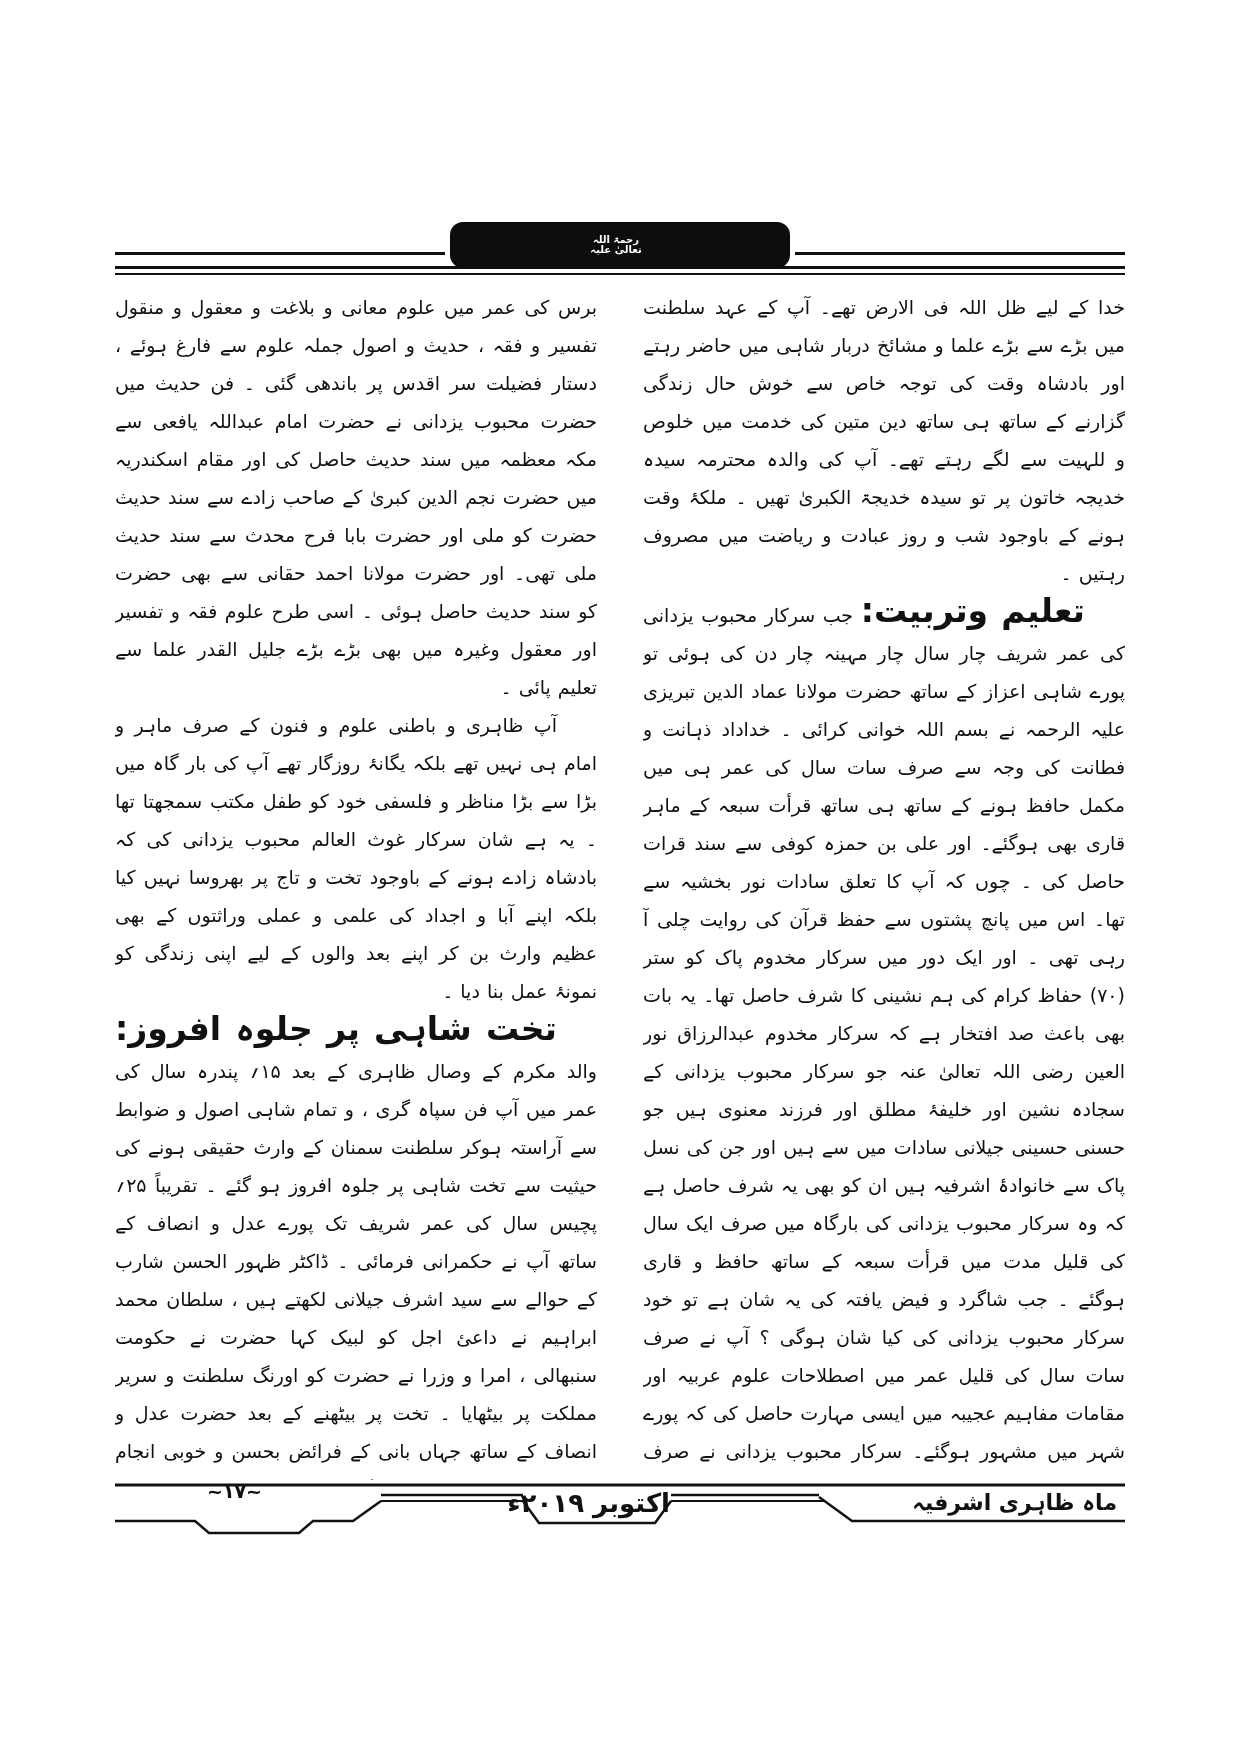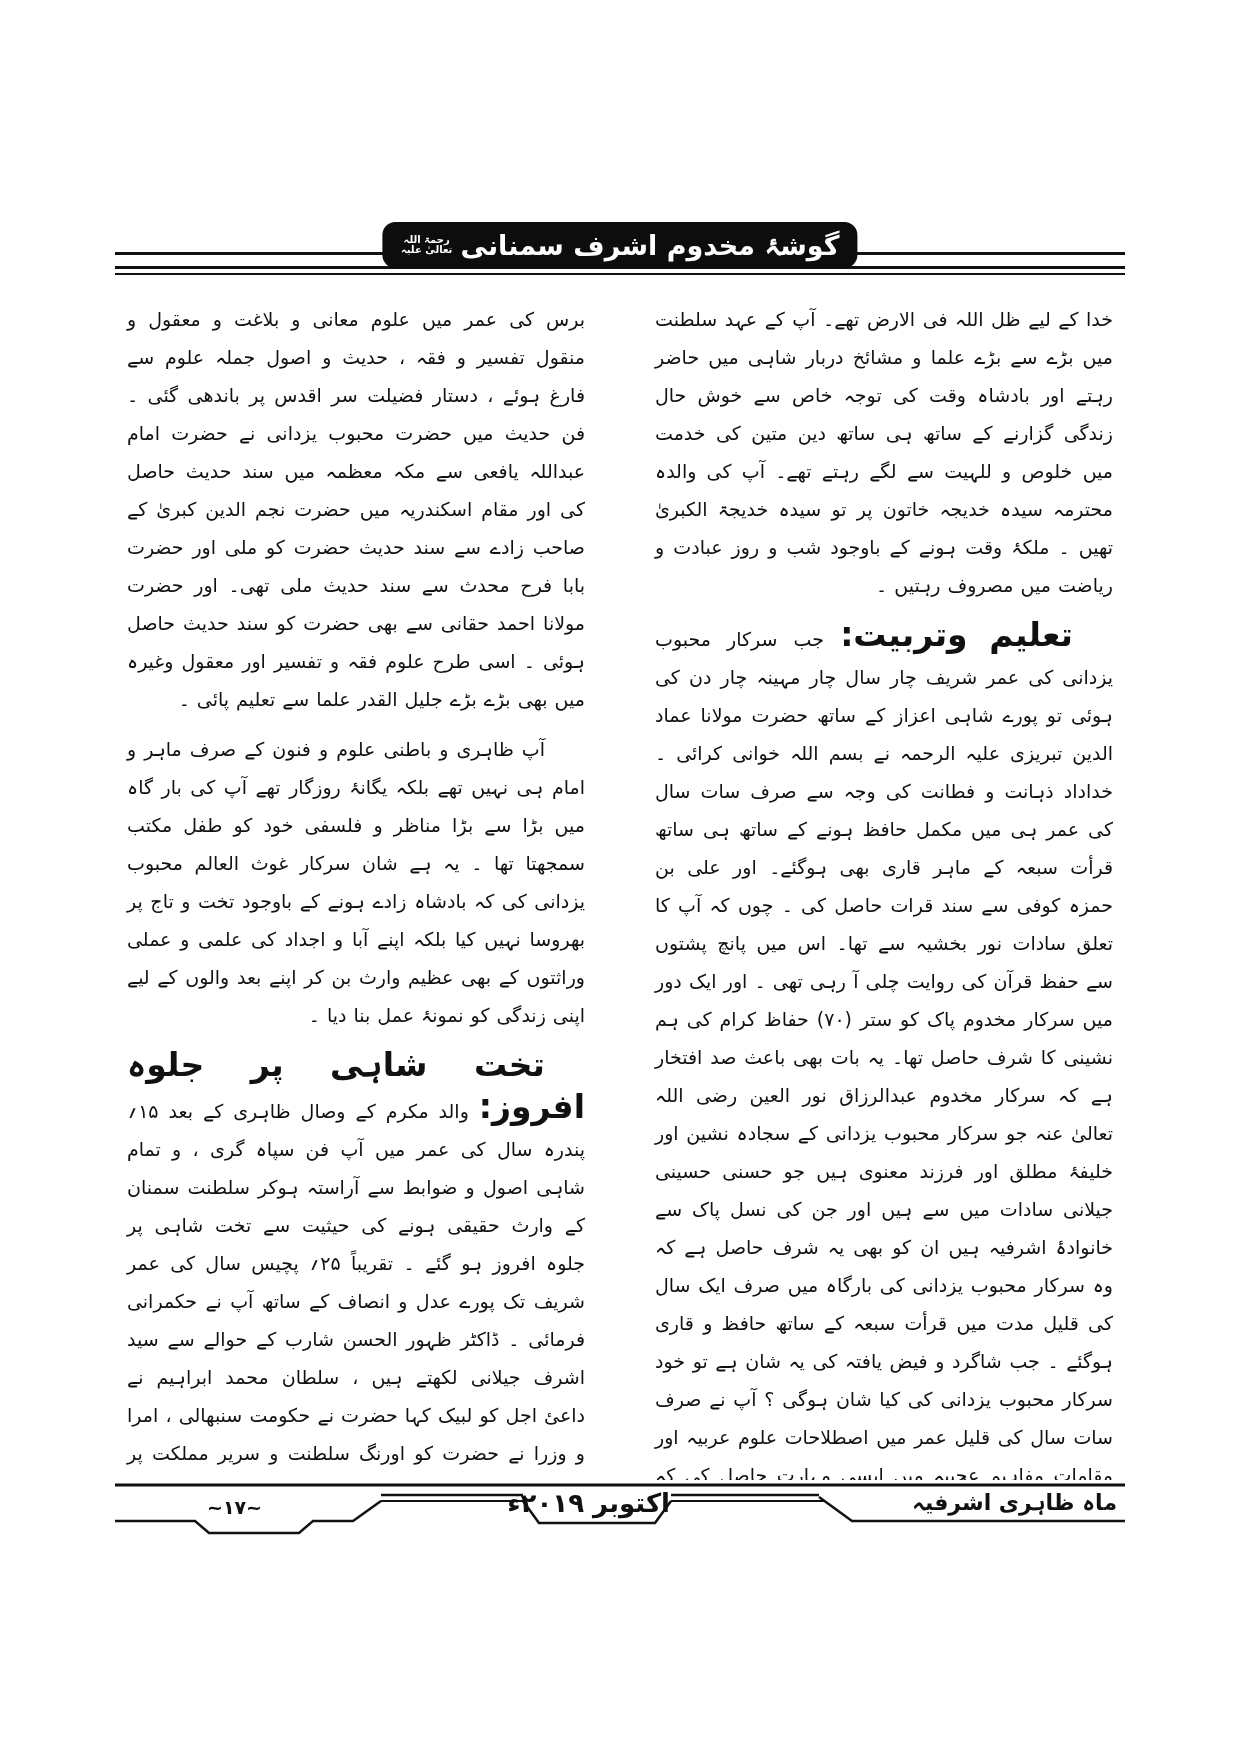--- a/index.html
+++ b/index.html
@@ -37,48 +37,47 @@
   .side-rule.right{right:0;width:330px;}
   .under-rule-1{position:absolute;top:44px;left:0;right:0;height:3px;background:#111;}
   .under-rule-2{position:absolute;top:51px;left:0;right:0;height:2px;background:#111;}
   
   .body-area{
     position:absolute;top:288px;right:115px;left:115px;height:1192px;
     display:flex;flex-direction:row;gap:46px;overflow:hidden;
   }
   .col{width:482px;flex:0 0 482px;overflow:hidden;height:100%;}
   .para{
-    margin:12px;padding:0;
+    margin:0;padding:0;
     font-size:19px;line-height:38px;
     text-align:justify;
     word-spacing:1px;
   }
   .para.indent{text-indent:40px;}
   .inline-heading{
     font-weight:bold;font-size:33px;
     letter-spacing:0;
   }
   
   .footer{position:absolute;top:1480px;right:115px;left:115px;height:62px;}
   .footer svg{position:absolute;top:0;left:0;}
   .footer-text{position:absolute;white-space:nowrap;color:#111;}
   .footer-name{top:10px;right:8px;font-size:22px;font-weight:bold;}
   .footer-date{top:8px;right:455px;font-size:26px;font-weight:bold;}
-  .footer-page{top:16px;left:92px;font-size:19px;font-weight:bold;direction:ltr;}
+  .footer-page{top:0;left:92px;font-size:19px;font-weight:bold;direction:ltr;}
 </style>
 </head>
 <body>
 
 <div class="page">
 
   <div class="header">
     <div class="side-rule left"></div>
     <div class="side-rule right"></div>
     <div class="banner">
-      <span class="banner-title">گوشۂ مخدوم اشرف سمنانی</span>
       <span class="banner-honorific">رحمۃ اللہ تعالیٰ علیہ</span>
     </div>
     <div class="under-rule-1"></div>
     <div class="under-rule-2"></div>
   </div>
 
   <div class="body-area">
     <div class="col" id="col-right">
         <p class="para"><span>خدا کے لیے ظل اللہ فی الارض تھے۔ آپ کے عہد سلطنت میں بڑے سے بڑے علما و مشائخ دربار شاہی میں حاضر رہتے اور بادشاہ وقت کی توجہ خاص سے خوش حال زندگی گزارنے کے ساتھ ہی ساتھ دین متین کی خدمت میں خلوص و للہیت سے لگے رہتے تھے۔ آپ کی والدہ محترمہ سیدہ خدیجہ خاتون پر تو سیدہ خدیجۃ الکبریٰ تھیں ۔ ملکۂ وقت ہونے کے باوجود شب و روز عبادت و ریاضت میں مصروف رہتیں ۔</span></p>
         <p class="para indent"><b class="inline-heading">تعلیم وتربیت:</b> <span>جب سرکار محبوب یزدانی کی عمر شریف چار سال چار مہینہ چار دن کی ہوئی تو پورے شاہی اعزاز کے ساتھ حضرت مولانا عماد الدین تبریزی علیہ الرحمہ نے بسم اللہ خوانی کرائی ۔ خداداد ذہانت و فطانت کی وجہ سے صرف سات سال کی عمر ہی میں مکمل حافظ ہونے کے ساتھ ہی ساتھ قرأت سبعہ کے ماہر قاری بھی ہوگئے۔ اور علی بن حمزہ کوفی سے سند قرات حاصل کی ۔ چوں کہ آپ کا تعلق سادات نور بخشیہ سے تھا۔ اس میں پانچ پشتوں سے حفظ قرآن کی روایت چلی آ رہی تھی ۔ اور ایک دور میں سرکار مخدوم پاک کو ستر (۷۰) حفاظ کرام کی ہم نشینی کا شرف حاصل تھا۔ یہ بات بھی باعث صد افتخار ہے کہ سرکار مخدوم عبدالرزاق نور العین رضی اللہ تعالیٰ عنہ جو سرکار محبوب یزدانی کے سجادہ نشین اور خلیفۂ مطلق اور فرزند معنوی ہیں جو حسنی حسینی جیلانی سادات میں سے ہیں اور جن کی نسل پاک سے خانوادۂ اشرفیہ ہیں ان کو بھی یہ شرف حاصل ہے کہ وہ سرکار محبوب یزدانی کی بارگاہ میں صرف ایک سال کی قلیل مدت میں قرأت سبعہ کے ساتھ حافظ و قاری ہوگئے ۔ جب شاگرد و فیض یافتہ کی یہ شان ہے تو خود سرکار محبوب یزدانی کی کیا شان ہوگی ؟ آپ نے صرف سات سال کی قلیل عمر میں اصطلاحات علوم عربیہ اور مقامات مفاہیم عجیبہ میں ایسی مہارت حاصل کی کہ پورے شہر میں مشہور ہوگئے۔ سرکار محبوب یزدانی نے صرف چودہ سال ( بہ اختلاف روایت ) کی قلیل سی عمر ہی میں اس وقت کے مروجہ تمام علوم و فنون عقلیہ و نقلیہ میں مہارت تامہ حاصل کر کے فارغ التحصیل ہو کر صف اول کے ممتاز علمی ، فکری شخصیتوں میں نمایاں مقام حاصل کیا ۔</span></p>

